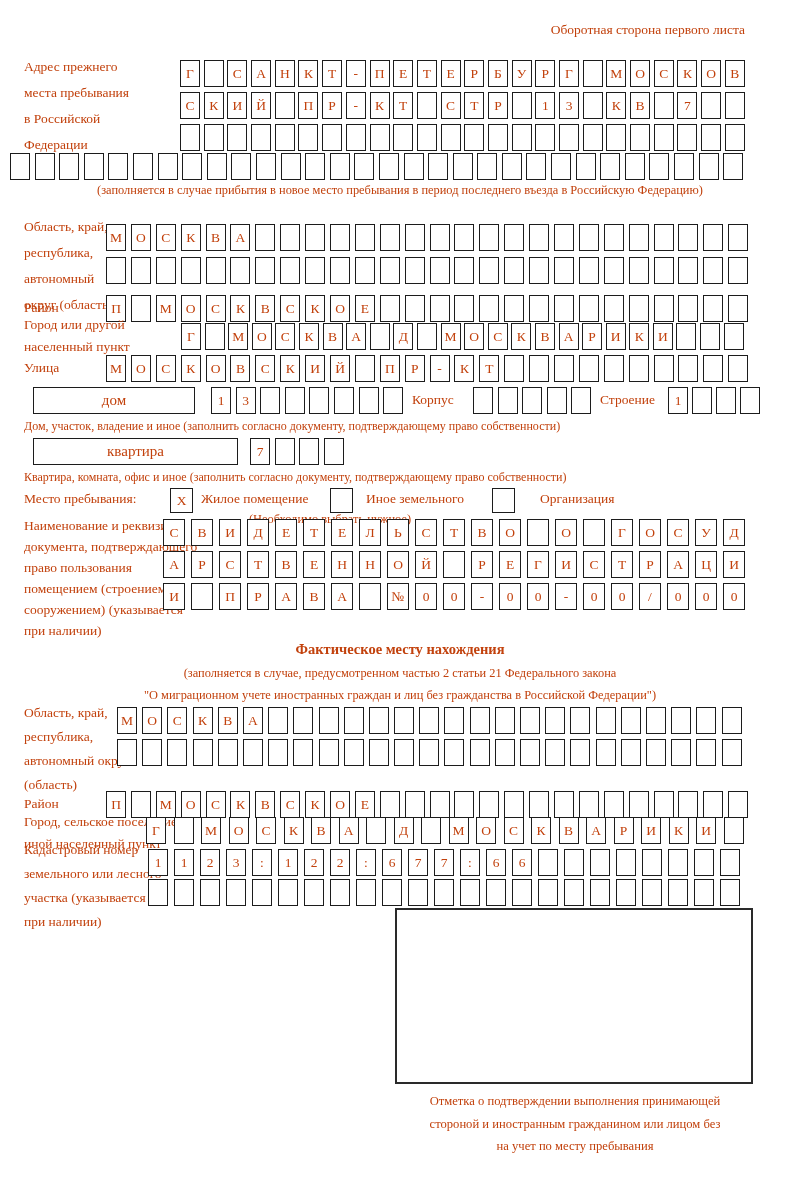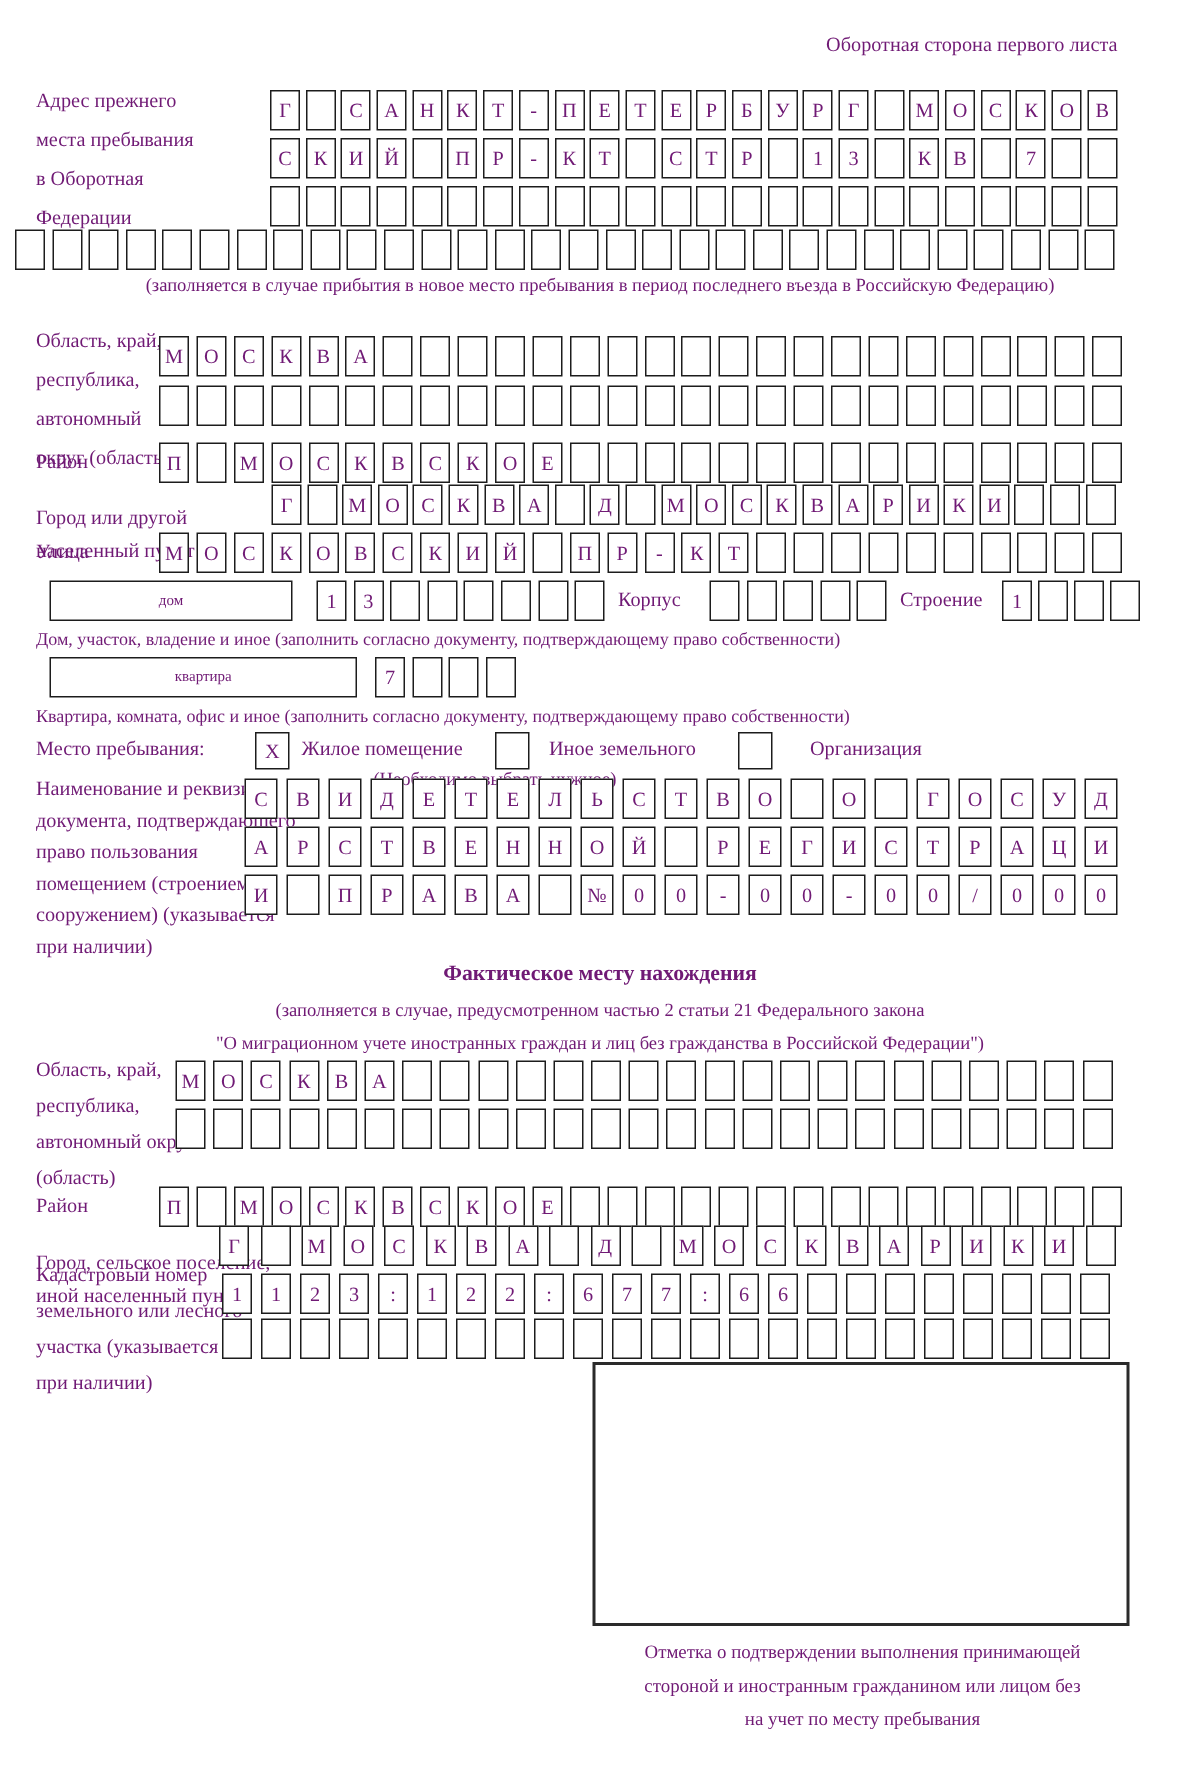--- a/index.html
+++ b/index.html
@@ -1,57 +1,57 @@
 <!DOCTYPE html>
 <html><head>
 <meta charset="utf-8">
 <style>
   html,body{margin:0;padding:0;background:#ffffff;}
   .page{
     position:relative;width:800px;height:1180px;background:#fff;
-    font-family:"Liberation Serif","DejaVu Serif",serif;color:#701a75;overflow:hidden;
+    font-family:"Liberation Serif","DejaVu Serif",serif;color:#c2410c;overflow:hidden;
   }
   .hdr{position:absolute;top:22px;right:55px;font-size:13.5px;}
   .label{position:absolute;font-size:13.5px;line-height:26px;}
   .lh21{line-height:21px;}
-  .lh22{line-height:22px;margin-top:20px;}
+  .lh22{line-height:22px;}
   .lh24{line-height:24px;}
   .slabel{position:absolute;font-size:13.5px;}
   .cellrow{position:absolute;display:flex;gap:var(--g,4px);height:27px;}
   .cell{
     box-sizing:border-box;flex:0 0 auto;width:20px;height:27px;
     border:1.6px solid #1c1c1c;display:flex;align-items:center;justify-content:center;
     font-size:13.5px;background:#fff;
   }
   .wide .cell{width:22px;}
   .cnote{position:absolute;left:0;width:800px;text-align:center;font-size:12.4px;}
   .stitle{position:absolute;left:0;width:800px;text-align:center;font-size:14.5px;font-weight:bold;}
   .wbox{
     position:absolute;box-sizing:border-box;height:27px;border:1.6px solid #1c1c1c;
-    display:flex;align-items:center;justify-content:center;font-size:10px;background:#fff;
+    display:flex;align-items:center;justify-content:center;font-size:15px;background:#fff;
   }
   .cb{
     position:absolute;box-sizing:border-box;width:23px;height:25px;border:1.6px solid #1c1c1c;
     display:flex;align-items:center;justify-content:center;font-size:13.5px;background:#fff;
   }
   .leftnote{position:absolute;font-size:12px;}
   .bigbox{position:absolute;box-sizing:border-box;border:2px solid #2a2a2a;background:#fff;}
   .stampnote{position:absolute;text-align:center;font-size:12.6px;line-height:22.5px;}
 </style>
 </head>
 <body>
 
 <div class="page">
 
   <div class="hdr">Оборотная сторона первого листа</div>
 
   <div class="label" style="left:24px;top:54px">
       <div>Адрес прежнего</div>
       <div>места пребывания</div>
-      <div>в Оборотная</div>
+      <div>в Российской</div>
       <div>Федерации</div>
     </div>
   <div class="cellrow" style="left:180px;top:60px;--g:3.7px">
       <span class="cell">Г</span>
       <span class="cell"></span>
       <span class="cell">С</span>
       <span class="cell">А</span>
       <span class="cell">Н</span>
       <span class="cell">К</span>
       <span class="cell">Т</span>

